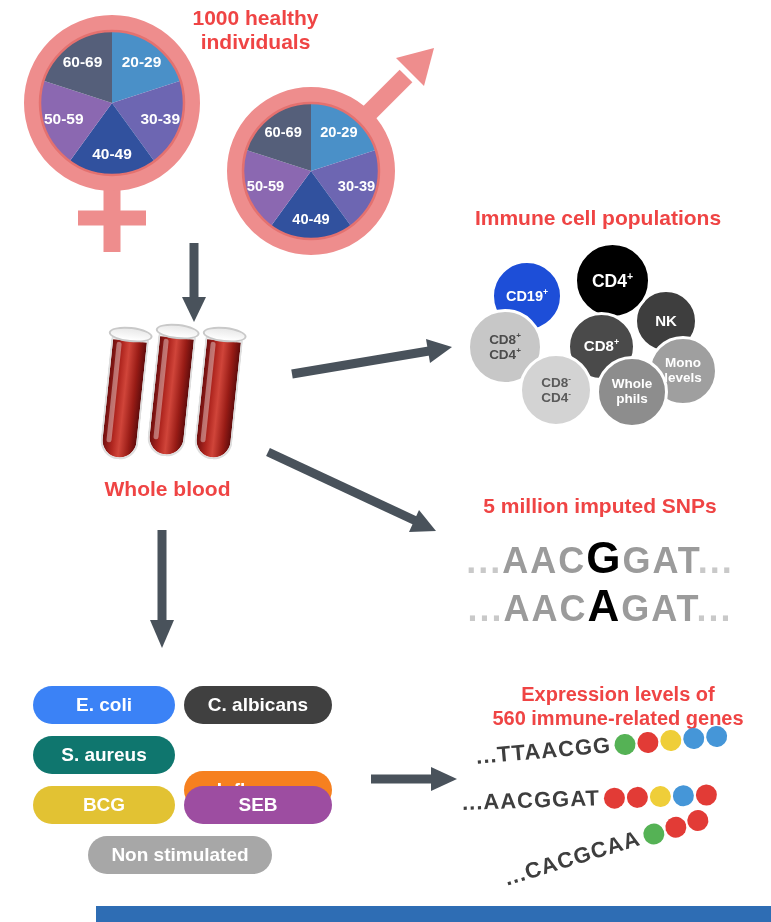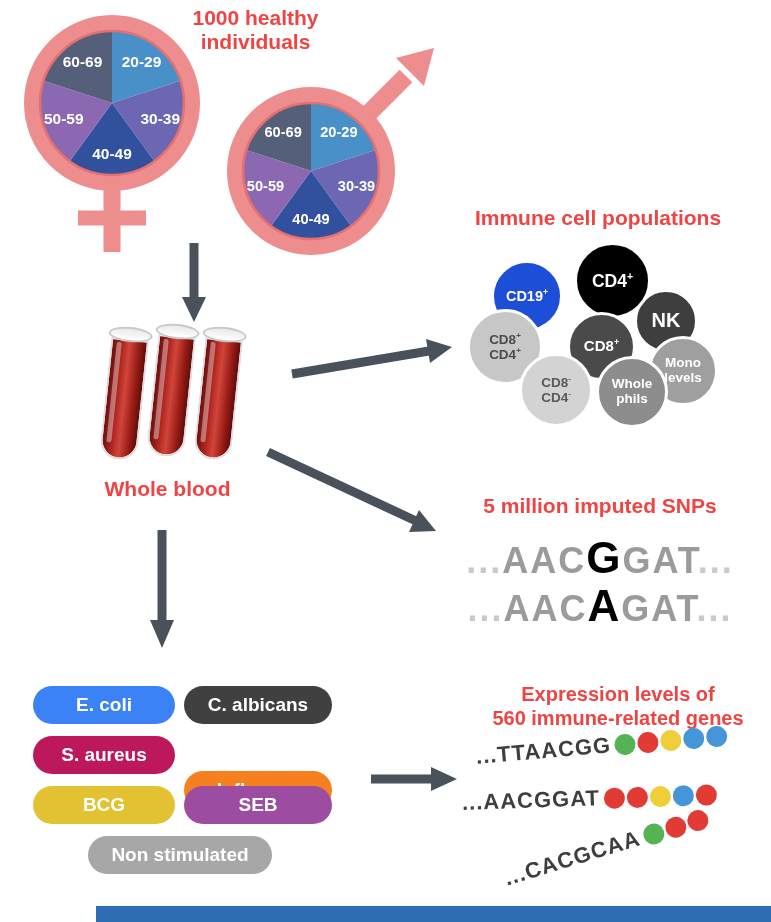--- a/index.html
+++ b/index.html
@@ -141,21 +141,21 @@
 
   <div class="cell" style="left: 491px; top: 260px; width: 72px; height: 72px; font-size: 14.5px; background-color: #1d4ed8; color: rgb(255, 255, 255);">
     <div><span>CD19</span><sup>+</sup></div>
   </div>
   <div class="cell" style="left: 467px; top: 309px; width: 76px; height: 76px; font-size: 13.5px; background-color: rgb(199, 199, 199); color: rgb(76, 76, 76);">
     <div>
       <div><span>CD8</span><sup>+</sup></div>
       <div><span>CD4</span><sup>+</sup></div>
     </div>
   </div>
-  <div class="cell" style="left: 634px; top: 289px; width: 64px; height: 64px; font-size: 20px; background-color: rgb(62, 62, 62); color: rgb(255, 255, 255);">
+  <div class="cell" style="left: 634px; top: 289px; width: 64px; height: 64px; font-size: 15px; background-color: rgb(62, 62, 62); color: rgb(255, 255, 255);">
     <div><span>NK</span></div>
   </div>
   <div class="cell" style="left: 648px; top: 336px; width: 70px; height: 70px; font-size: 13.5px; background-color: rgb(159, 159, 159); color: rgb(255, 255, 255);">
     <div>
       <div><span>Mono</span></div>
       <div><span>levels</span></div>
     </div>
   </div>
   <div class="cell" style="left: 574px; top: 242px; width: 77px; height: 77px; font-size: 17.5px; background-color: rgb(0, 0, 0); color: rgb(255, 255, 255);">
     <div><span>CD4</span><sup>+</sup></div>
@@ -181,21 +181,21 @@
     <div class="snp-line"><span class="snp-dots">...</span><span class="snp-gray">AAC</span><span class="snp-variant">G</span><span class="snp-gray">GAT</span><span class="snp-dots">...</span></div>
     <div class="snp-line"><span class="snp-dots">...</span><span class="snp-gray">AAC</span><span class="snp-variant">A</span><span class="snp-gray">GAT</span><span class="snp-dots">...</span></div>
   </div>
 
   <div class="pill" style="left: 33px; top: 686px; width: 142px; background-color: #3b82f6;">
     <span>E. coli</span>
   </div>
   <div class="pill" style="left: 184px; top: 686px; width: 148px; background-color: #404040;">
     <span>C. albicans</span>
   </div>
-  <div class="pill" style="left: 33px; top: 736px; width: 142px; background-color: #be185d;">
+  <div class="pill" style="left: 33px; top: 736px; width: 142px; background-color: #0f766e;">
     <span>S. aureus</span>
   </div>
   <div class="pill" style="left: 184px; top: 736px; width: 148px; background-color: rgb(246, 128, 31); margin-top: 35px;">
     <span>Influenza</span>
   </div>
   <div class="pill" style="left: 33px; top: 786px; width: 142px; background-color: rgb(226, 194, 51);">
     <span>BCG</span>
   </div>
   <div class="pill" style="left: 184px; top: 786px; width: 148px; background-color: rgb(157, 77, 161);">
     <span>SEB</span>

